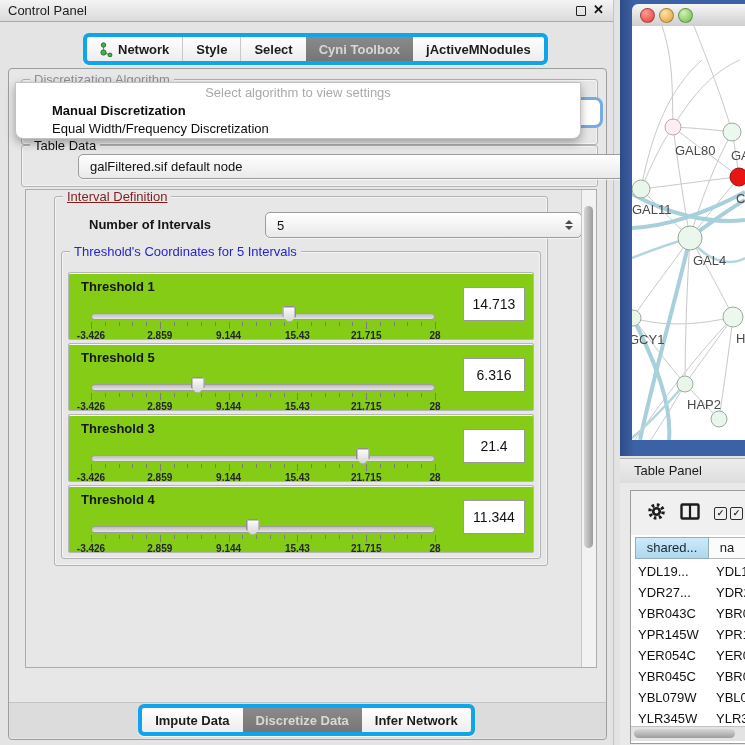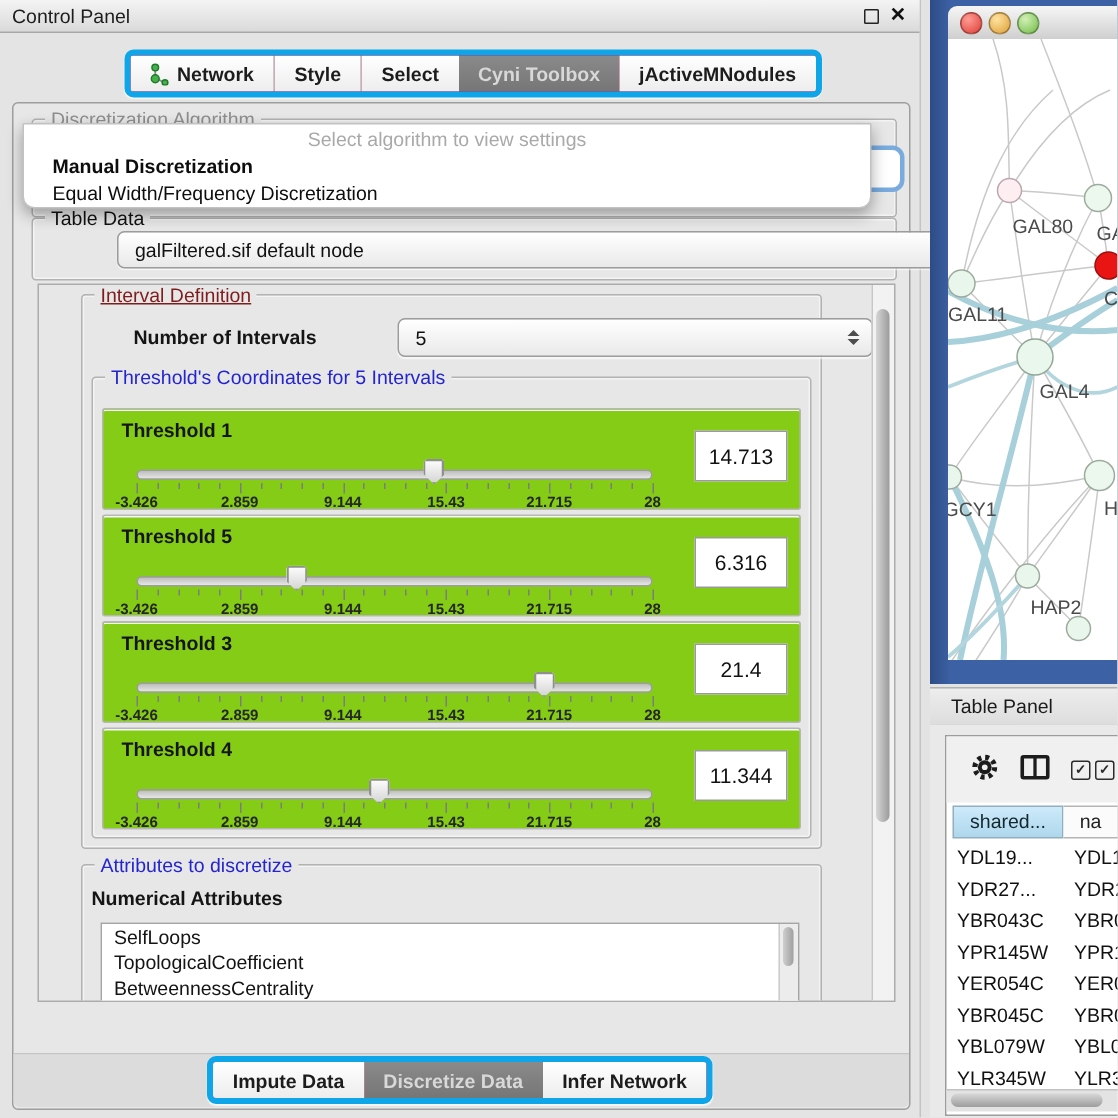--- a/index.html
+++ b/index.html
@@ -34,21 +34,21 @@
   .combo-arrows{position:absolute;right:8px;top:50%;transform:translateY(-50%);display:flex;flex-direction:column;gap:2px;}
   .combo-arrows i{display:block;width:0;height:0;border-left:4px solid transparent;border-right:4px solid transparent;}
   .combo-arrows .up{border-bottom:4px solid #4d4d4d;}
   .combo-arrows .dn{border-top:4px solid #4d4d4d;}
 
   
   .algo-group{left:12px;top:10px;width:575px;height:64px;}
   .focus-combo{position:absolute;left:562px;top:28px;width:26px;height:25px;border:3px solid #79abdf;border-radius:8px;background:#fff;z-index:4;}
   .popup{position:absolute;left:6px;top:13px;width:564px;height:55px;background:#fff;border:1px solid #c2c2c2;border-radius:1px 1px 8px 8px;box-shadow:0 4px 10px rgba(0,0,0,.32);z-index:10;}
   .dd-placeholder{height:19px;line-height:19px;text-align:center;color:#a9a9a9;}
-  .dd-option{height:18px;line-height:18px;padding-left:19px;color:#0d0d0d;}
+  .dd-option{height:18px;line-height:18px;padding-left:19px;color:#0d0d0d;margin-left:17px;}
   .dd-option.bold{font-weight:bold;}
 
   
   .tdata-group{left:12px;top:76px;width:575px;height:40px;}
   .tdata-combo{left:8px;top:8px;width:528px;height:23px;}
 
   
   .scrollpane{position:absolute;left:16px;top:120px;width:570px;height:477px;border:1px solid #acacac;background:#e7e7e7;overflow:hidden;}
   .vscroll{position:absolute;right:0;top:0;bottom:0;width:14px;background:#f2f2f2;border-left:1px solid #c7c7c7;}
   .vscroll .thumb{position:absolute;left:2px;width:9px;border-radius:5px;background:linear-gradient(90deg,#d6d6d6,#9b9b9b);}
@@ -362,32 +362,20 @@
                   <span style="left: 60%;">15.43</span>
                   <span style="left: 80%;">21.715</span>
                   <span style="left: 100%;">28</span>
                 </div>
             </div>
             <div class="value-box">11.344</div>
           </div>
         </div>
       </div>
 
-      <div class="group attrs-group">
-        <span class="group-title gt-blue">Attributes to discretize</span>
-        <span class="bold-label attrs-label">Numerical Attributes</span>
-        <div class="attr-list" id="attrList">
-          <div class="attr-item">SelfLoops</div>
-            <div class="attr-item">TopologicalCoefficient</div>
-            <div class="attr-item">BetweennessCentrality</div>
-            <div class="list-scroll">
-              <div class="thumb"></div>
-            </div>
-        </div>
-      </div>
 
       <div class="vscroll">
           <div class="thumb sp-thumb"></div>
         </div>
     </div>
 
     <div class="bottom-band"></div>
   </div>
 
   <div class="bottom-tabs-wrap">

